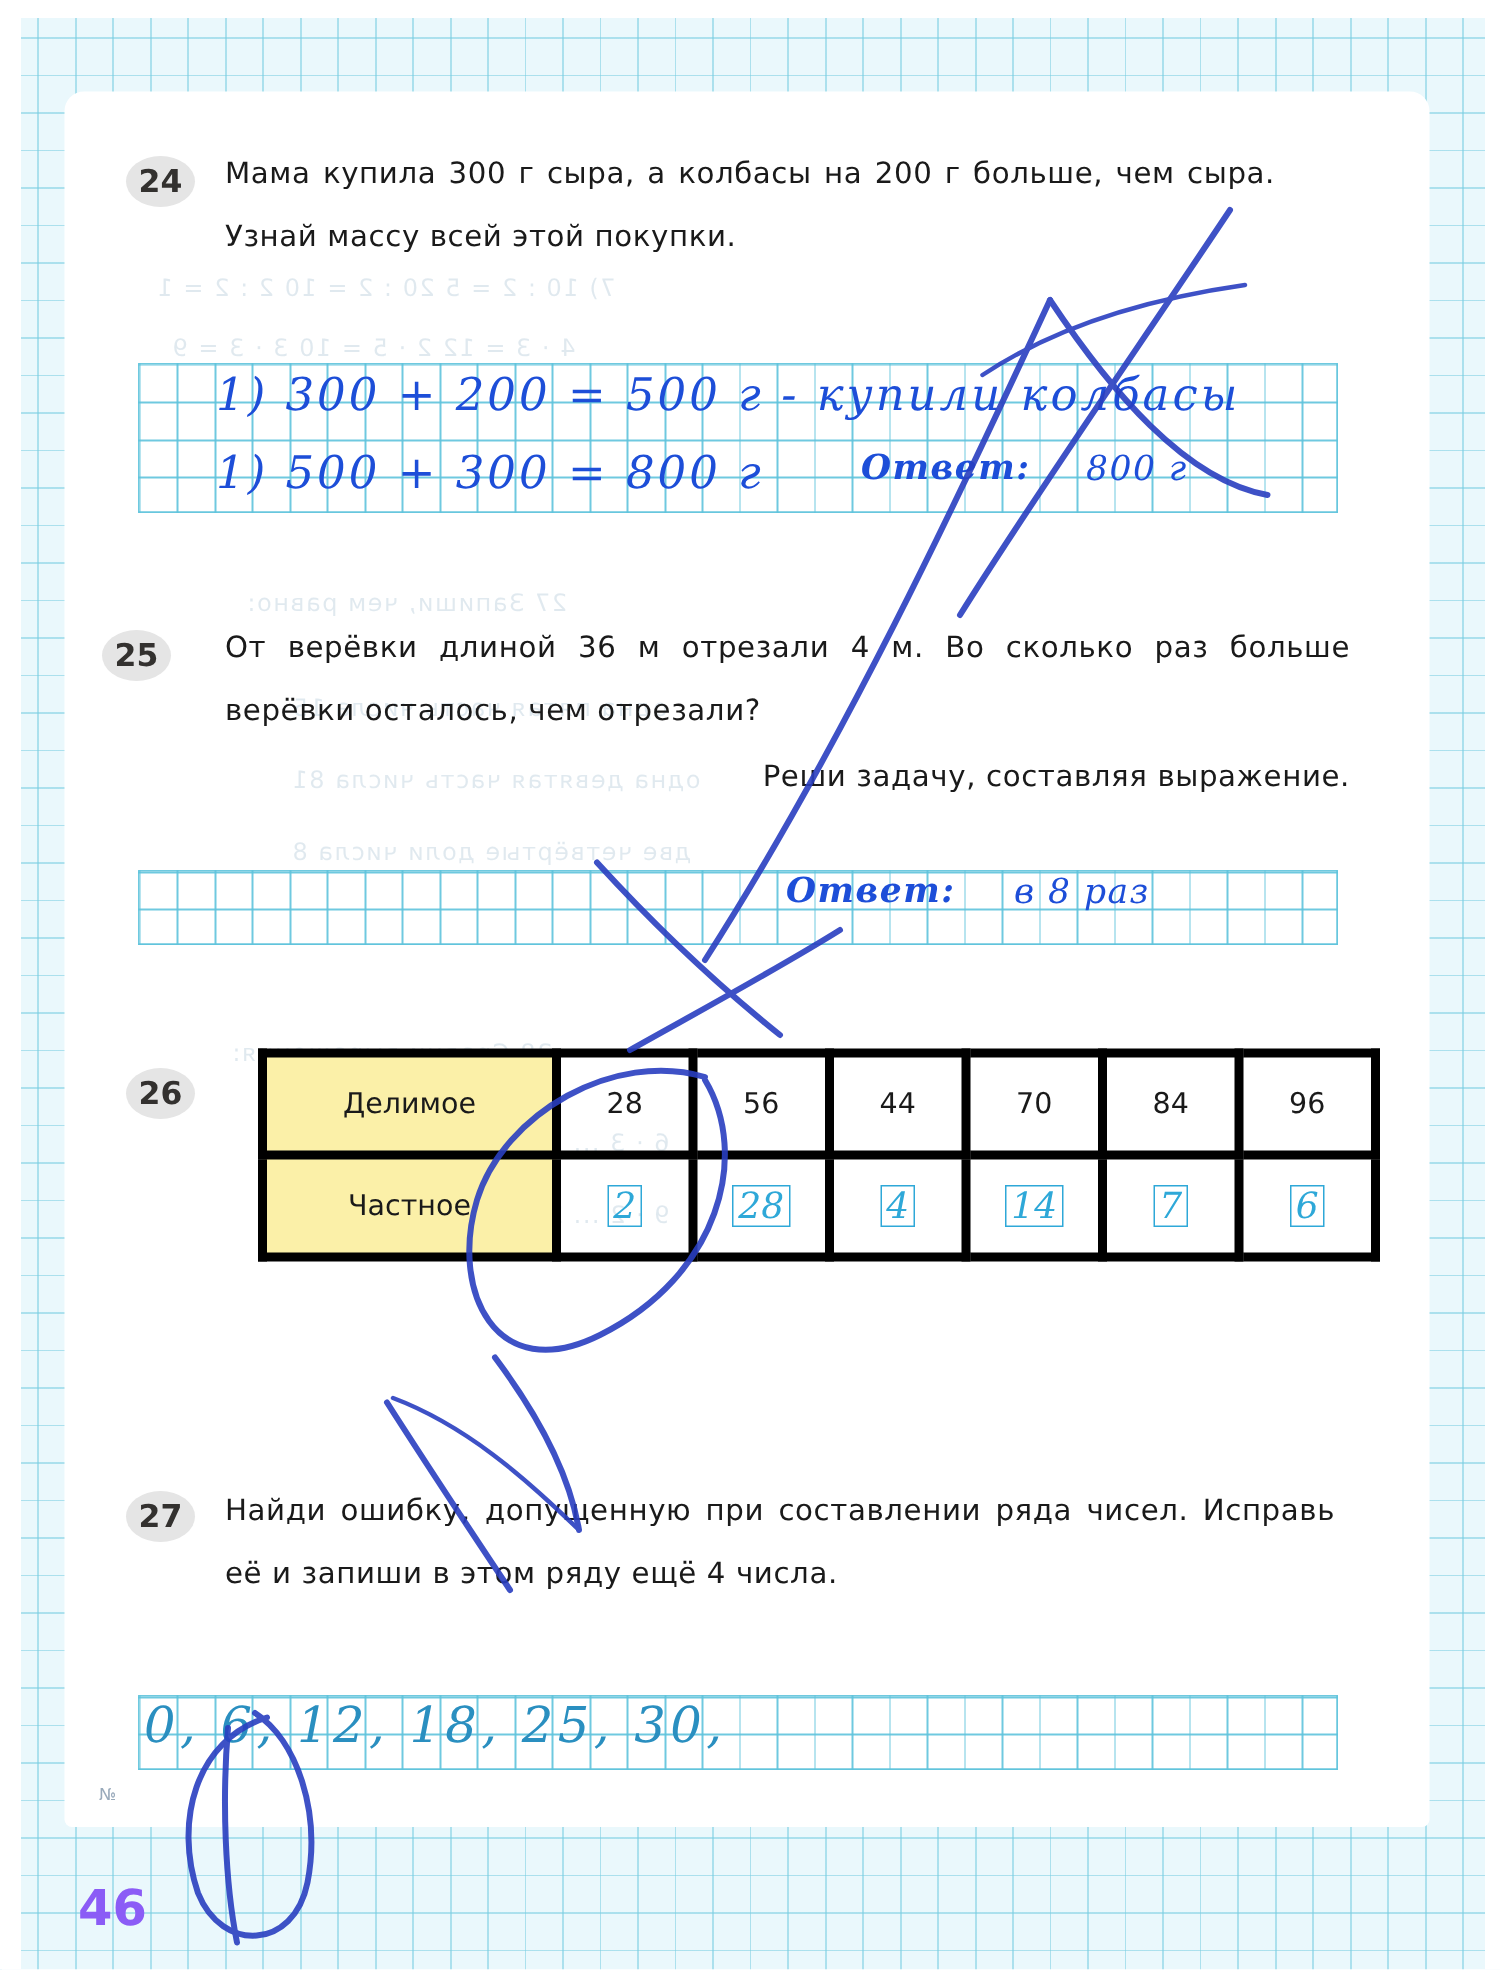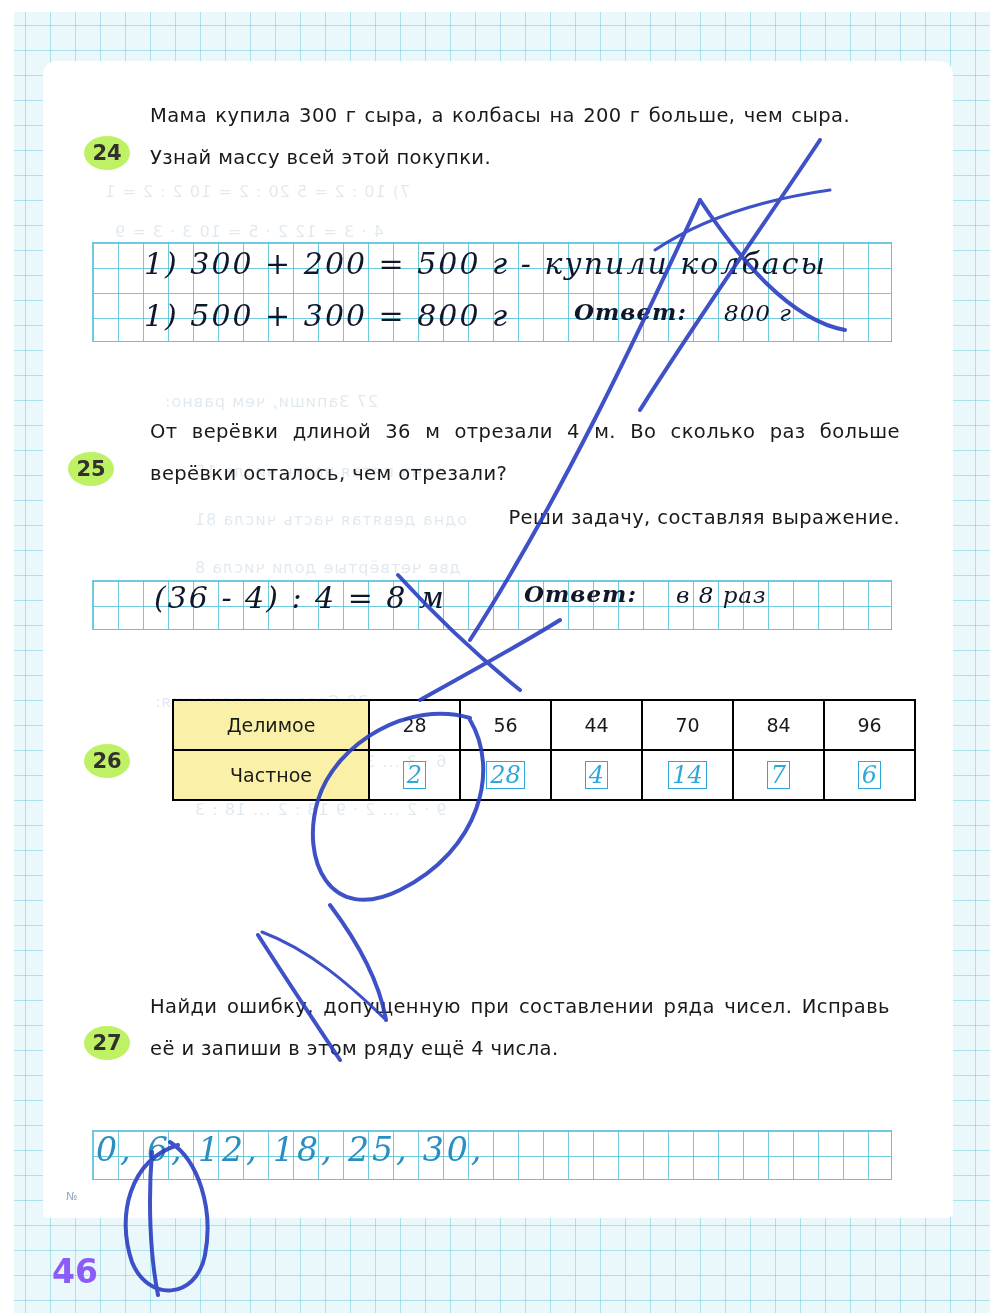--- a/index.html
+++ b/index.html
@@ -43,25 +43,24 @@
     position:absolute;inset:0;opacity:.13;pointer-events:none;
     overflow:hidden;
   }
   .st-line{
     position:absolute;color:#1b5e8a;font-size:16px;letter-spacing:1px;
     transform:scaleX(-1);white-space:nowrap;font-family:"DejaVu Sans",sans-serif;
   }
   .num-badge{
     position:absolute;
     width:46px;height:34px;border-radius:50%;
-    background:#bef264;
+    background:#e5e5e5;
     color:#33312f;font-weight:bold;font-size:21px;
     display:flex;align-items:center;justify-content:center;
     font-family:"DejaVu Sans",sans-serif;
-    margin-top:32px;
   }
   .task-text{
     position:absolute;
     font-size:19.5px;line-height:42px;color:#1a1a1a;
     text-align:justify;
     font-family:"DejaVu Sans",sans-serif;
     letter-spacing:.4px;
   }
 
   
@@ -71,39 +70,39 @@
       repeating-linear-gradient(to right, rgba(95,195,220,.9) 0 1px, transparent 1px 25px),
       repeating-linear-gradient(to bottom, rgba(95,195,220,.9) 0 1px, transparent 1px 25px),
       #ffffff;
     border:1px solid rgba(95,195,220,.9);
     box-sizing:border-box;
   }
 
   
   .hw{
     position:absolute;
-    color:#0f172a;
+    color:#1d4ed8;
     font-family:"DejaVu Serif", serif;
     font-style:italic;
     white-space:nowrap;
   }
   .hw-big{font-size:30px;letter-spacing:2px;}
   .hw-ans{font-size:23px;letter-spacing:1px;}
 
   
   .tbl{
     position:absolute;
     border-collapse:collapse;
     font-size:19px;
     font-family:"DejaVu Sans",sans-serif;
   }
   .tbl td{
-    border:2px solid #000000;
+    border:6px solid #000000;
     text-align:center;
-    height:50px;
+    height:68px;
     box-sizing:border-box;
   }
   .tbl td.head{
     background:#fbf0a8;
     width:196px;
     font-size:19px;
     color:#1a1a1a;
   }
   .tbl td.cell{width:91px;color:#1a1a1a;}
   .tbl td.ans{width:91px;}
@@ -169,21 +168,20 @@
   <div class="hw hw-big" style="left:100px;top:184px;">1) 300 + 200 = 500 г  - купили колбасы</div>
   <div class="hw hw-big" style="left:100px;top:236px;">1) 500 + 300 = 800 г</div>
   <div class="hw hw-ans" style="left:530px;top:236px;font-weight:bold;">Ответ:</div>
   <div class="hw hw-ans" style="left:680px;top:238px;">800 г</div>
 
   <div class="num-badge" style="left:24px;top:358px;">25</div>
   <div class="task-text" style="left:106px;top:349px;width:750px;">От верёвки длиной 36 м отрезали 4 м. Во сколько раз больше верёвки осталось, чем отрезали?</div>
   <div class="task-text" style="left:106px;top:435px;width:750px;text-align:right;">Реши задачу, составляя выражение.</div>
 
   <div class="writegrid" style="left:48px;top:518px;width:800px;height:50px;"></div>
-  <div class="hw hw-big" style="left:110px;top:518px;">(36 - 4) : 4 = 8 м</div>
   <div class="hw hw-ans" style="left:480px;top:518px;font-weight:bold;">Ответ:</div>
   <div class="hw hw-ans" style="left:632px;top:520px;">в 8 раз</div>
 
   <div class="num-badge" style="left:40px;top:650px;">26</div>
 
   <table class="tbl" style="left:128px;top:637px;">
     <tbody>
         <tr>
       <td class="head">Делимое</td>
       <td class="cell">28</td>

